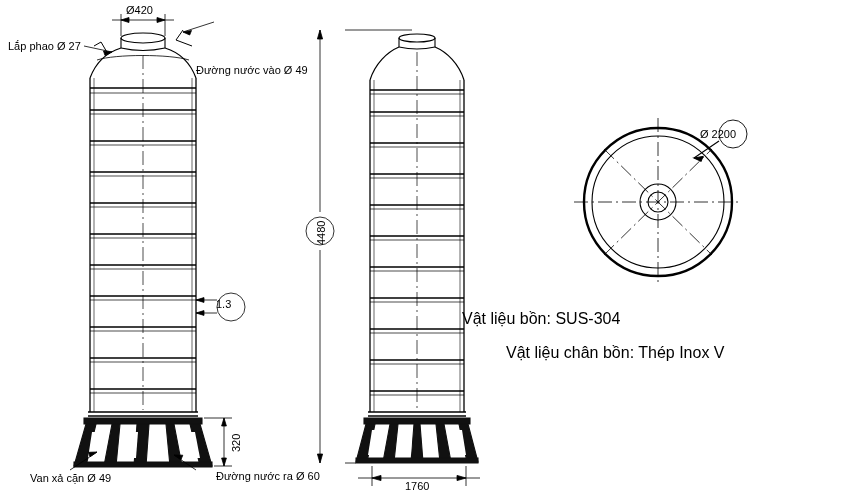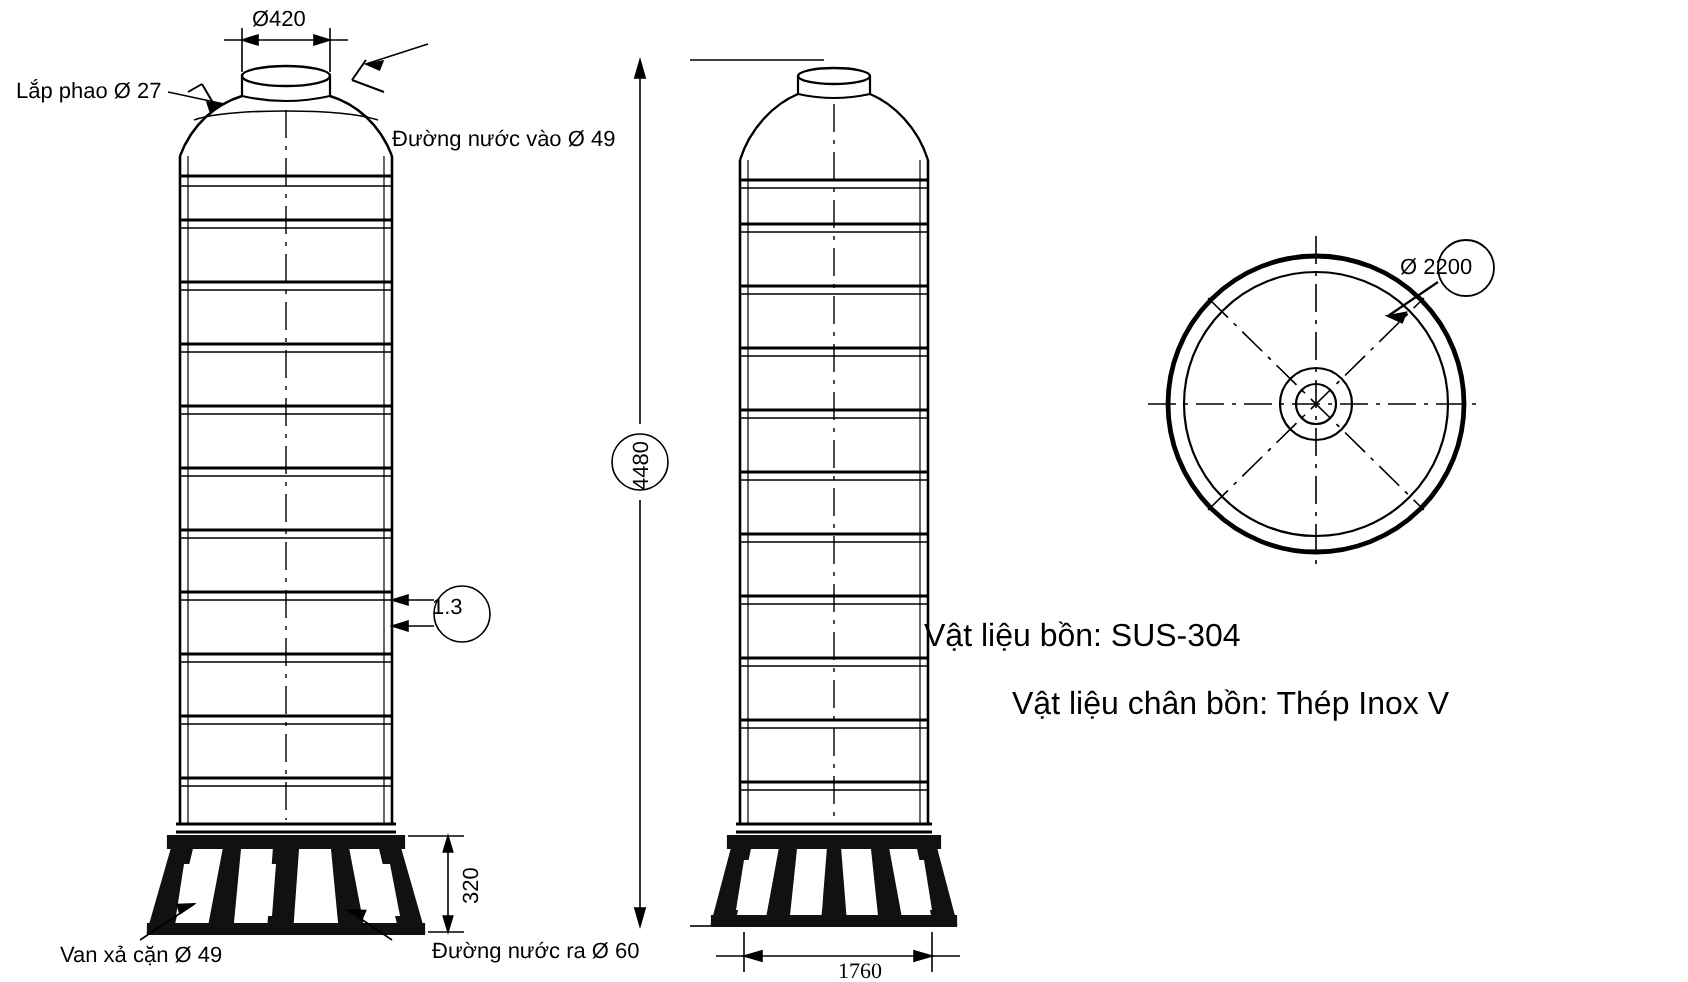--- a/index.html
+++ b/index.html
@@ -236,20 +236,20 @@
 
   <div class="lbl" style="left:126px;top:4px;">Ø420</div>
   <div class="lbl" style="left:8px;top:40px;">Lắp phao Ø 27</div>
   <div class="lbl" style="left:196px;top:24px;margin-top:40px;">Đường nước vào Ø 49</div>
   <div class="lbl" style="left:216px;top:298px;">1.3</div>
   <div class="lbl vert" style="left:230px;top:452px;">320</div>
   <div class="lbl" style="left:30px;top:472px;">Van xả cặn Ø 49</div>
   <div class="lbl" style="left:216px;top:470px;">Đường nước ra Ø 60</div>
 
   <div class="lbl vert" style="left:315px;top:245px;">4480</div>
-  <div class="lbl" style="left:419px;top:480px;font-family:Liberation Serif, serif;">1760</div>
+  <div class="lbl" style="left:405px;top:480px;">1760</div>
 
   <div class="lbl" style="left:700px;top:128px;">Ø 2200</div>
 
   <div class="note" style="left:462px;top:310px;">Vật liệu bồn: SUS-304</div>
   <div class="note" style="left:462px;top:344px;margin-left:44px;">Vật liệu chân bồn: Thép Inox V</div>
 
 </div>
 
 </body></html>

